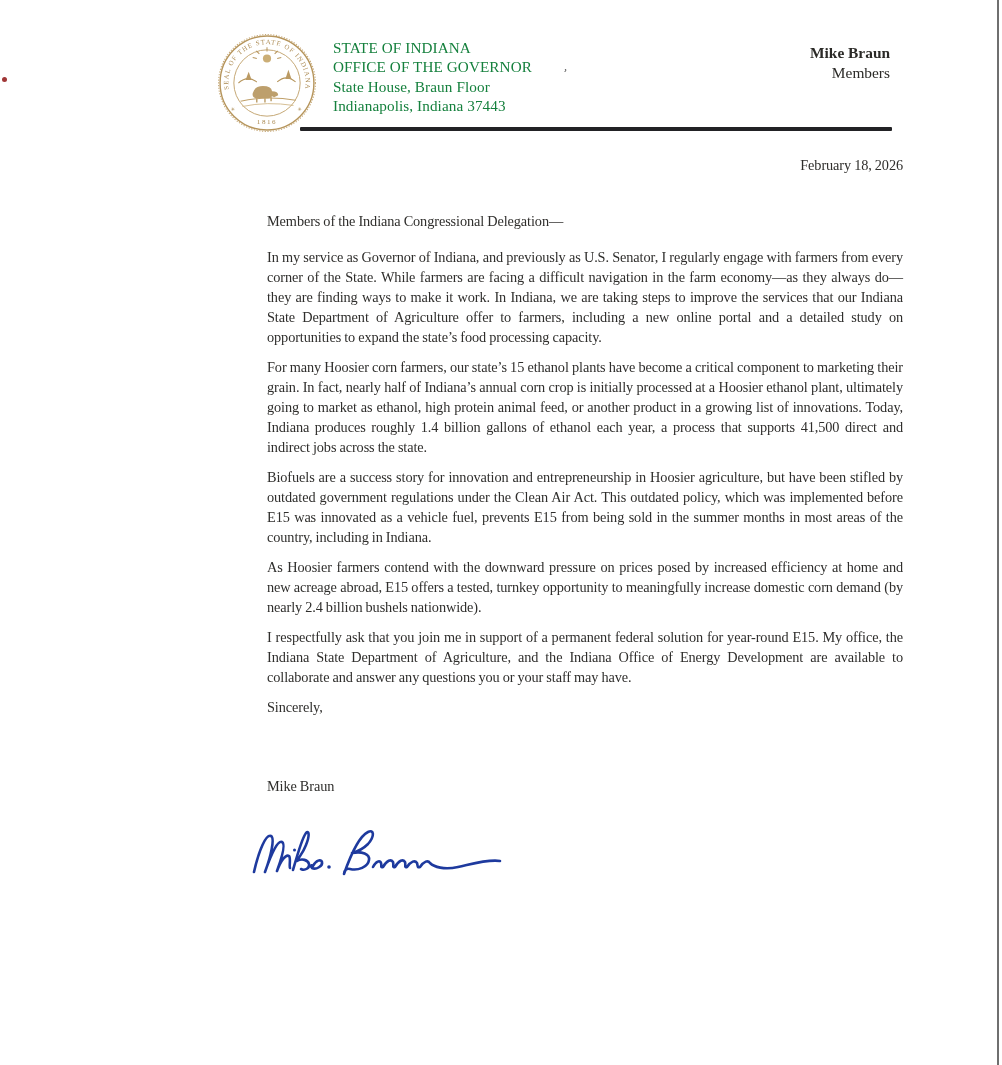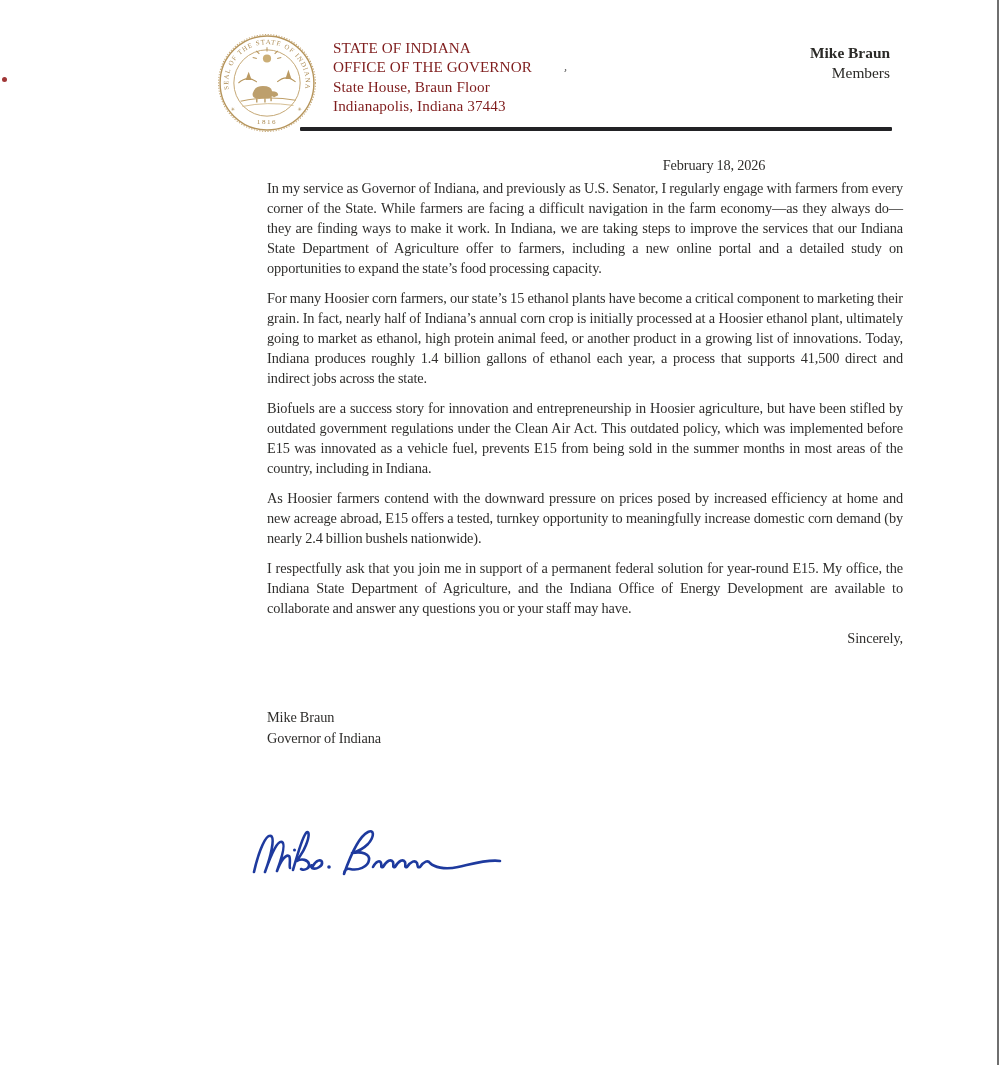--- a/index.html
+++ b/index.html
@@ -4,35 +4,35 @@
 <style>
   html,body{margin:0;padding:0;}
   body{
     width:1002px;height:1065px;position:relative;overflow:hidden;
     background:#ffffff;
     font-family:"Liberation Serif", serif;
     color:#2e2d2b;
   }
   
   .seal{position:absolute;left:216px;top:31px;width:102px;height:104px;}
-  .lh-text{position:absolute;left:333px;top:38px;font-size:15.2px;line-height:19.4px;color:#7f1d1d;letter-spacing:0.1px;}
+  .lh-text{position:absolute;left:333px;top:38px;font-size:15.2px;line-height:19.4px;color:#15803d;letter-spacing:0.1px;}
   .lh-right{position:absolute;right:112px;top:43px;text-align:right;font-size:15.4px;line-height:19.6px;color:#2b2a27;}
   .lh-right .name{font-weight:bold;}
   .rule{position:absolute;left:300px;top:127px;width:592px;height:4px;background:#222225;border-radius:1px;}
   
   .letter{
     position:absolute;left:267px;top:155px;width:636px;
     font-size:14.3px;line-height:20px;text-align:justify;
     letter-spacing:-0.1px;word-spacing:-0.4px;color:#2f2e2c;
   }
-  .date{padding-left:258px;text-align:center;}
+  .date{padding-left:258px;text-align:right;}
   .salutation{margin-top:36px;text-align:left;}
   .letter p{margin:10px 0 0 0;}
-  .letter p.first{margin-top:3px;}
-  .closing{margin-top:10px;text-align:right;}
+  .letter p.first{margin-top:16px;}
+  .closing{margin-top:10px;text-align:left;}
   .typed-name{margin-top:59px;line-height:21px;text-align:left;}
   
   .signature{position:absolute;left:248px;top:824px;width:262px;height:58px;}
   
   .edge-line{position:absolute;left:997px;top:0;width:2px;height:1065px;background:#6f6f6f;}
   .red-dot{position:absolute;left:2px;top:77px;width:5px;height:5px;border-radius:50%;background:#a03636;}
   .stray-mark{position:absolute;left:563px;top:66px;font-size:12px;color:#5a5a5a;transform:rotate(8deg);}
 </style>
 </head>
 <body>
@@ -74,29 +74,29 @@
 
 <div class="lh-right">
   <div class="name">Mike Braun</div>
   <div>Members</div>
 </div>
 
 <div class="rule"></div>
 
 <div class="letter">
   <div class="date">February 18, 2026</div>
+  <div class="salutation">Members of the Indiana Congressional Delegation—</div>
   <p class="first">In my service as Governor of Indiana, and previously as U.S. Senator, I regularly engage with farmers from every corner of the State. While farmers are facing a difficult navigation in the farm economy—as they always do—they are finding ways to make it work. In Indiana, we are taking steps to improve the services that our Indiana State Department of Agriculture offer to farmers, including a new online portal and a detailed study on opportunities to expand the state’s food processing capacity.</p>
   <p>For many Hoosier corn farmers, our state’s 15 ethanol plants have become a critical component to marketing their grain. In fact, nearly half of Indiana’s annual corn crop is initially processed at a Hoosier ethanol plant, ultimately going to market as ethanol, high protein animal feed, or another product in a growing list of innovations. Today, Indiana produces roughly 1.4 billion gallons of ethanol each year, a process that supports 41,500 direct and indirect jobs across the state.</p>
   <p>Biofuels are a success story for innovation and entrepreneurship in Hoosier agriculture, but have been stifled by outdated government regulations under the Clean Air Act. This outdated policy, which was implemented before E15 was innovated as a vehicle fuel, prevents E15 from being sold in the summer months in most areas of the country, including in Indiana.</p>
   <p>As Hoosier farmers contend with the downward pressure on prices posed by increased efficiency at home and new acreage abroad, E15 offers a tested, turnkey opportunity to meaningfully increase domestic corn demand (by nearly 2.4 billion bushels nationwide).</p>
   <p>I respectfully ask that you join me in support of a permanent federal solution for year-round E15. My office, the Indiana State Department of Agriculture, and the Indiana Office of Energy Development are available to collaborate and answer any questions you or your staff may have.</p>
   <div class="closing">Sincerely,</div>
   <div class="typed-name">
     <div>Mike Braun</div>
-    <div>Governor of Indiana</div>
   </div>
 </div>
 
 <div class="signature">
   <svg viewBox="0 0 262 58" width="262" height="58">
     <g fill="none" stroke="#1e3a9e" stroke-width="2.6" stroke-linecap="round" stroke-linejoin="round">
       <path d="M6,48 C11,26 18,10 23,12 C27,14 23,32 17,48 C24,28 30,16 34,18 C38,20 33,36 29,47 C33,36 38,30 41,32 C43,34 41,42 42,44"></path>
       <path d="M45,46 C49,32 54,14 58,9 C61,6 62,11 58,21 C55,29 51,33 49,37 C54,34 60,36 61,40 C62,44 57,47 53,45"></path>
       <path d="M65,42 C68,36 73,35 74,38 C75,42 68,46 64,44 C62,42.5 63,40 65,42"></path>
       <path d="M96,50 C103,30 112,12 120,8 C126,5 127,12 120,20 C115,25 108,28 104,29 C114,27 122,30 121,36 C120,43 110,47 102,45 C98,44 96,47 96,50"></path>

